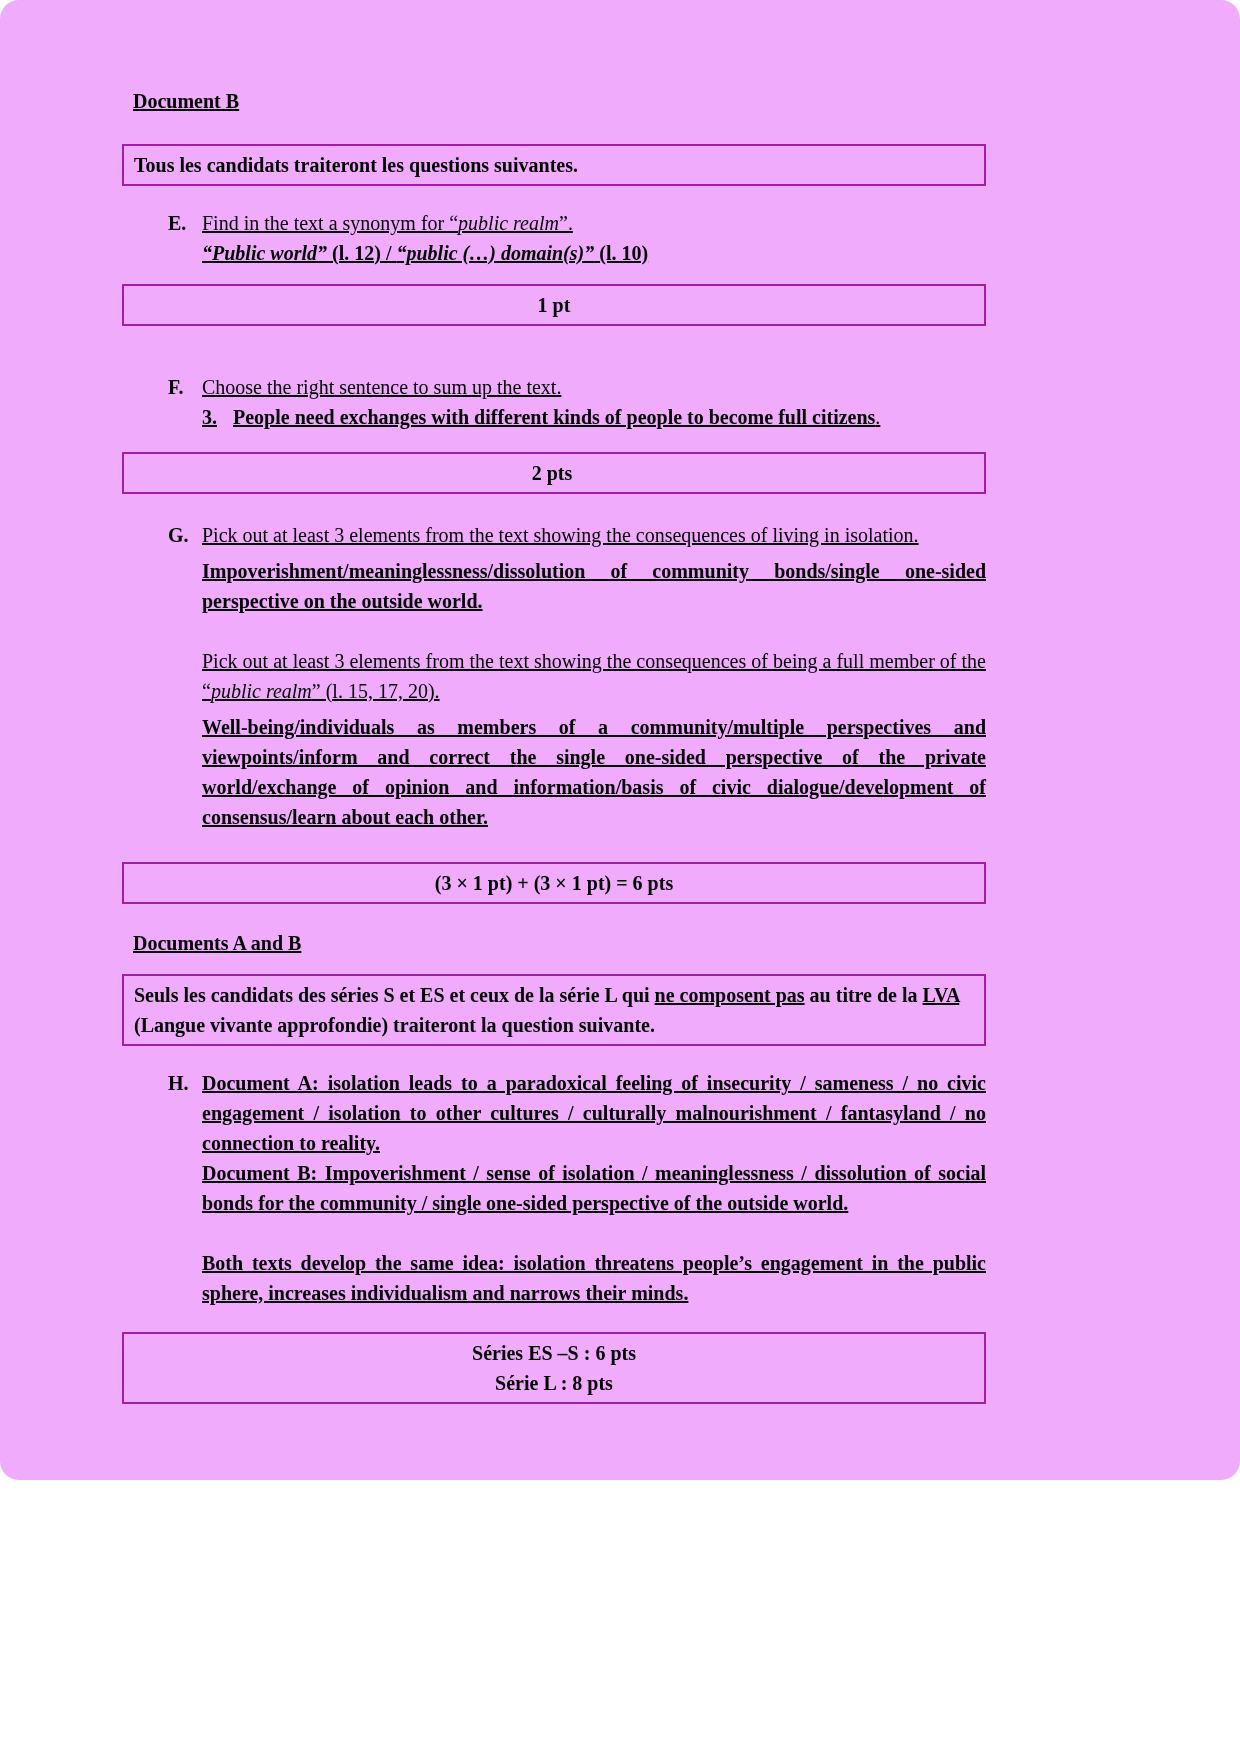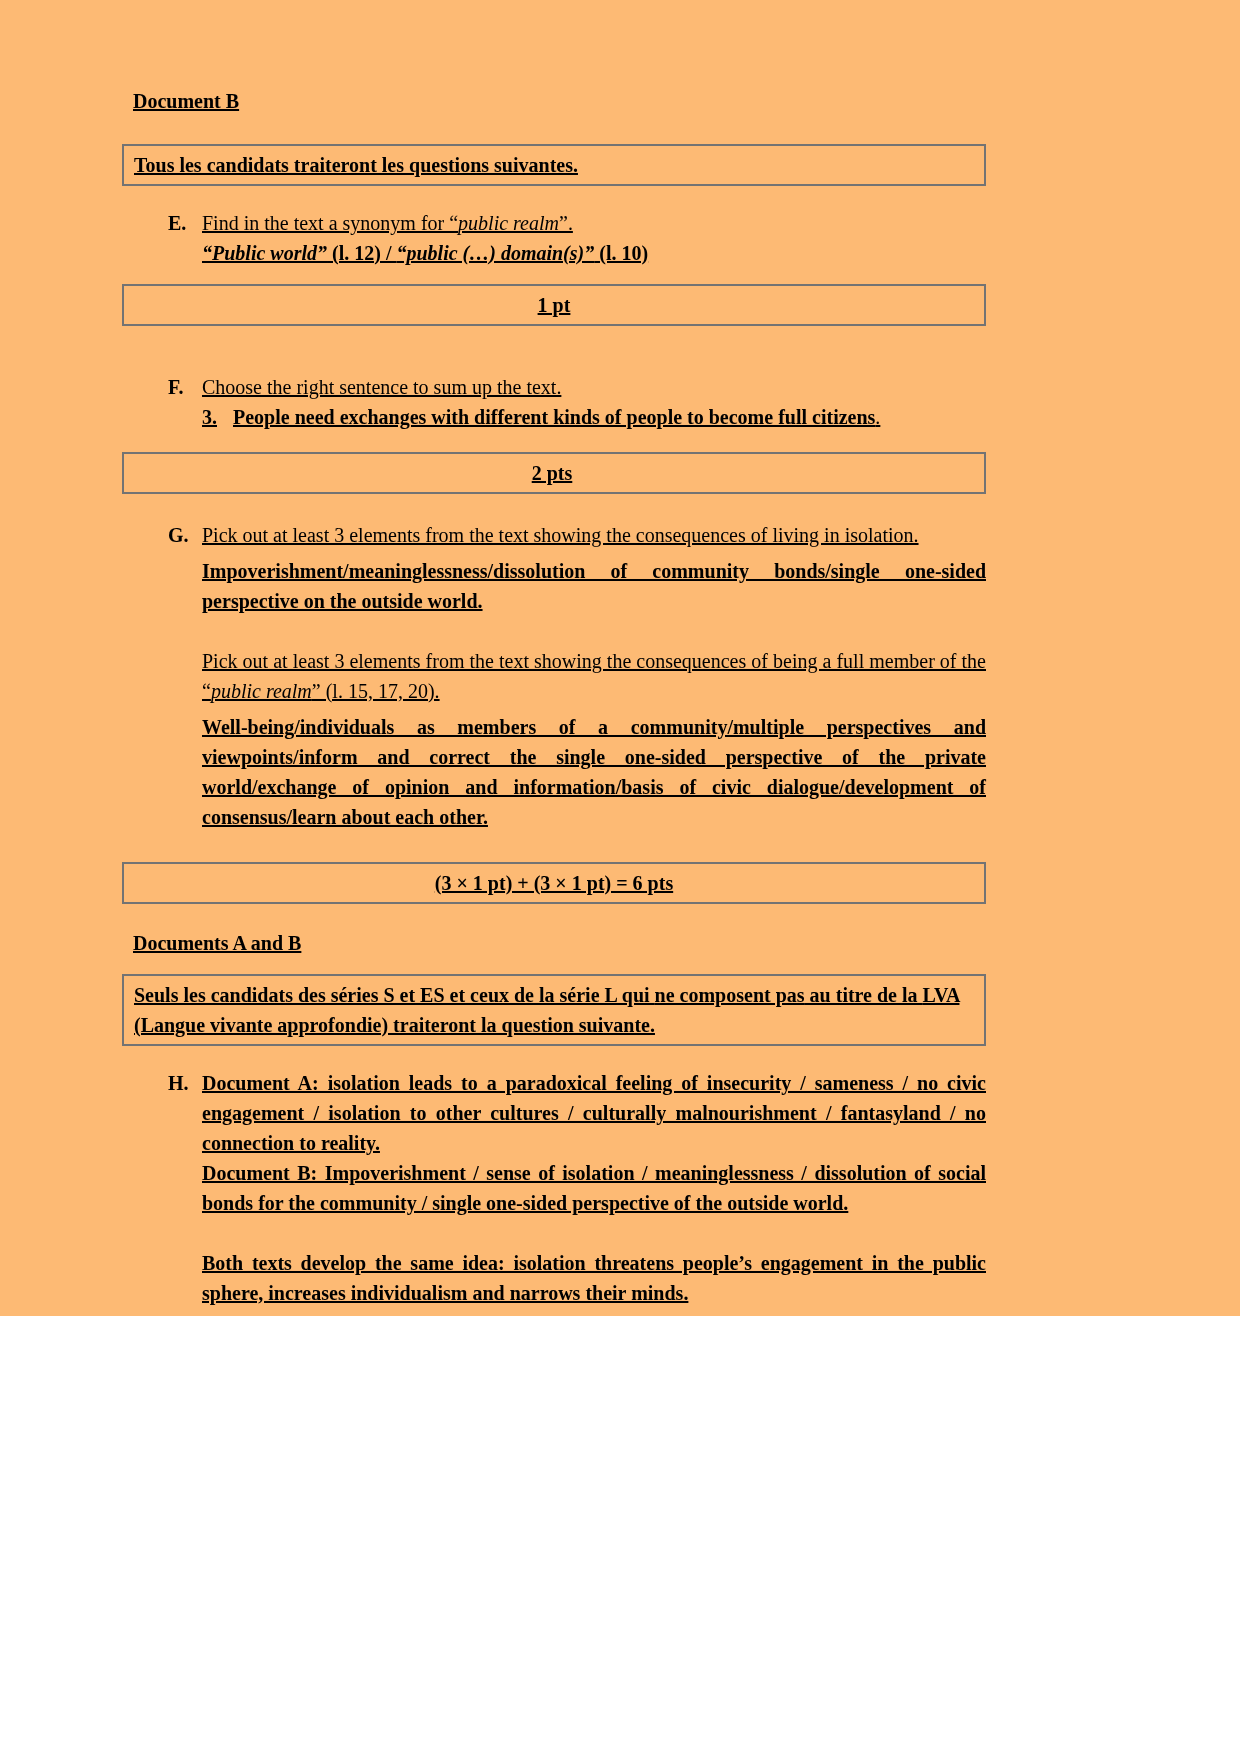--- a/index.html
+++ b/index.html
@@ -5,42 +5,42 @@
   * { margin: 0; padding: 0; box-sizing: border-box; }
   html, body { background: #ffffff; }
   body {
     font-family: "Liberation Serif", serif;
     color: #000000;
     width: 1240px;
   }
   .page {
     position: relative;
     width: 1240px;
-    height: 1316px;
-    background: #fdba74;
+    height: 1480px;
+    background: #f0abfc;
     overflow: hidden;
+    border-radius: 19px;
   }
   .content {
     position: absolute;
     left: 122px;
     top: 86px;
     width: 864px;
     font-size: 20px;
     line-height: 1.5;
   }
   .heading {
     font-weight: bold;
     margin-left: 11px;
     font-size: 20px;
   }
   .heading .u { text-decoration: underline; }
   .box {
-    border: 2px solid #737373;
+    border: 2px solid #a21caf;
     padding: 4px 10px;
-    text-decoration: underline;
   }
   .instruction-box { font-weight: bold; }
   .points-box {
     text-align: center;
     font-weight: bold;
   }
   .question { display: flex; margin-left: 46px; }
   .q-letter {
     flex: 0 0 34px;
     font-weight: bold;

